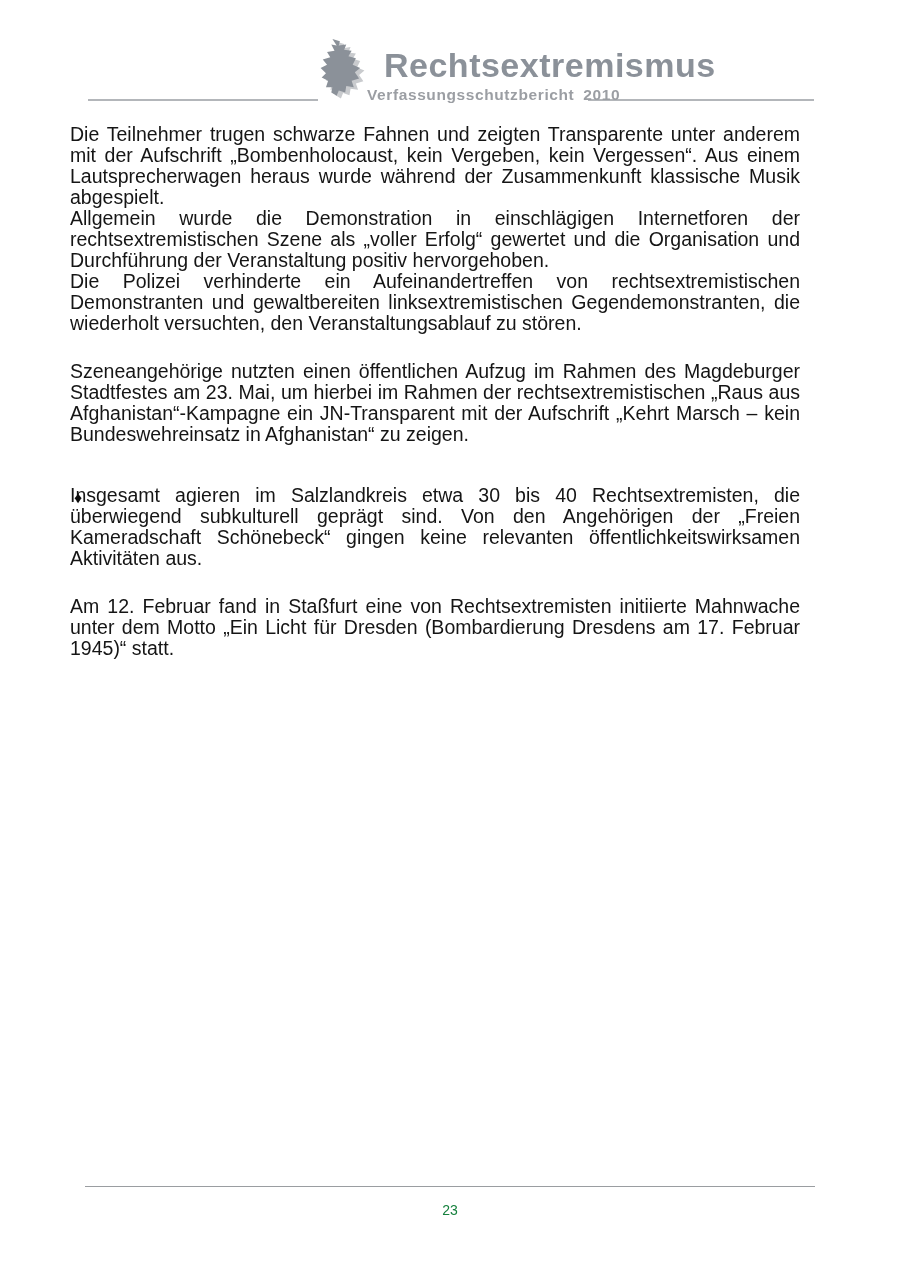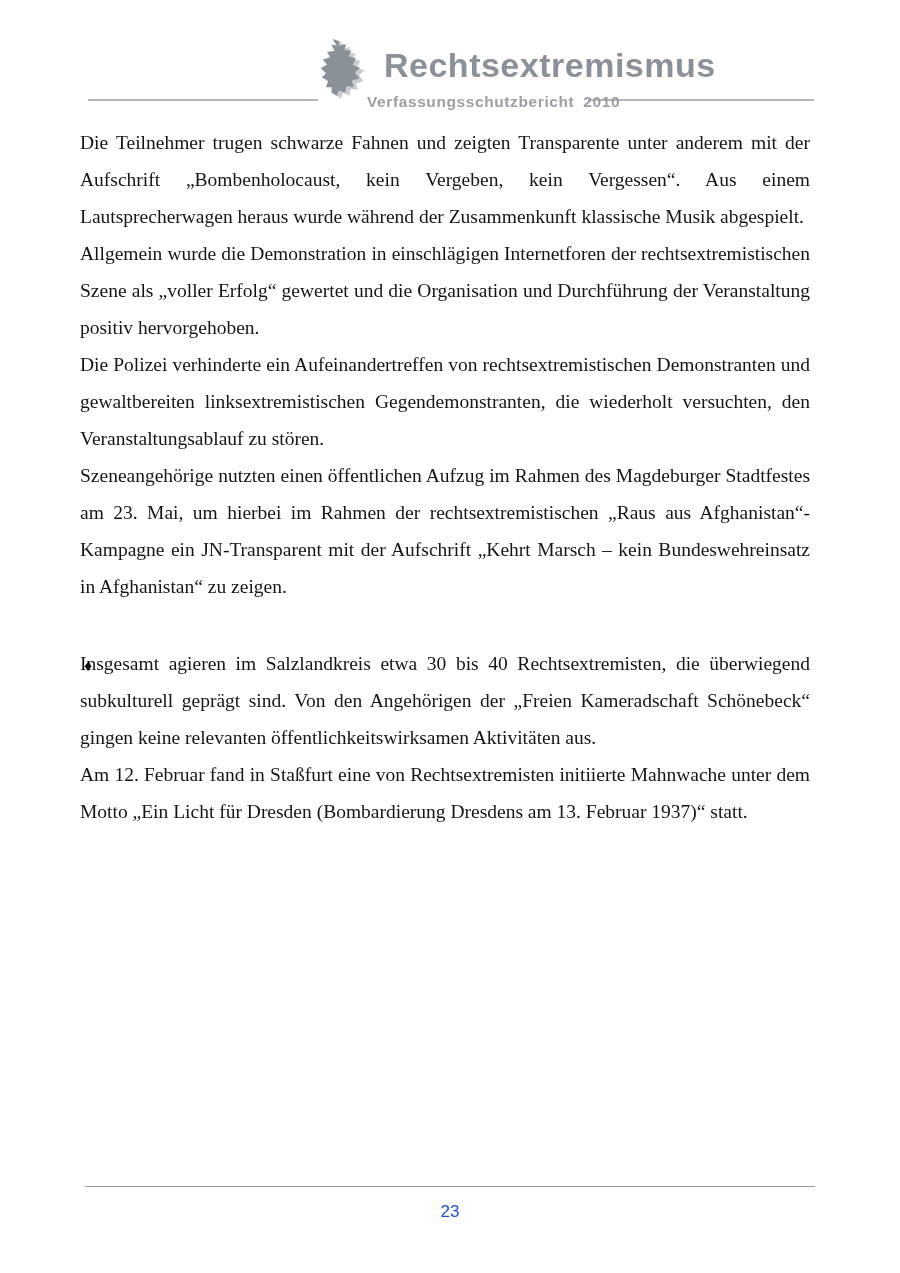--- a/index.html
+++ b/index.html
@@ -48,39 +48,37 @@
   .report-subtitle {
     position: absolute;
     left: 367px;
     top: 86px;
     font-size: 15.5px;
     font-weight: 600;
     color: #9b9ea3;
     letter-spacing: 0.6px;
     word-spacing: 4px;
     white-space: nowrap;
-    margin-top: 7px;
   }
 
   
   .content {
     position: absolute;
-    left: 80px;
+    left: 70px;
     top: 124px;
     width: 730px;
     font-size: 19.5px;
-    line-height: 37px;
+    line-height: 21px;
     color: #151515;
     text-align: justify;
     hyphens: auto;
-    font-family: Liberation Serif, serif;
     -webkit-hyphens: auto;
   }
   .content p { margin: 0; }
-  .content p.gap { }
+  .content p.gap { margin-top: 27px; }
 
   .section-heading {
     position: relative;
     margin: 40px 0 27px 0;
     padding-left: 43px;
     font-size: 20px;
     font-weight: bold;
     color: #0d0d0d;
     text-align: left;
   }
@@ -100,22 +98,22 @@
     width: 730px;
     height: 1px;
     background: #9a9da1;
   }
   .page-number {
     position: absolute;
     left: 0;
     top: 1202px;
     width: 900px;
     text-align: center;
-    font-size: 17px;
-    color: #1d4ed8;
+    font-size: 14px;
+    color: #15803d;
   }
 </style>
 </head>
 <body>
 
 <div class="page">
 
   <header>
     <div class="header-rule header-rule-left"></div>
     <div class="header-rule header-rule-right"></div>
@@ -138,21 +136,21 @@
     <p>Allgemein wurde die Demonstration in einschlägigen Internetforen der rechtsextremistischen Szene als „voller Erfolg“ gewertet und die Organisation und Durchführung der Veranstaltung positiv hervorgehoben.</p>
     <p>Die Polizei verhinderte ein Aufeinandertreffen von rechtsextremistischen Demonstranten und gewaltbereiten linksextremistischen Gegendemonstranten, die wiederholt versuchten, den Veranstaltungsablauf zu stören.</p>
 
     <p class="gap">Szeneangehörige nutzten einen öffentlichen Aufzug im Rahmen des Magdeburger Stadtfestes am 23. Mai, um hierbei im Rahmen der rechtsextremistischen „Raus aus Afghanistan“-Kampagne ein JN-Transparent mit der Aufschrift „Kehrt Marsch – kein Bundeswehreinsatz in Afghanistan“ zu zeigen.</p>
 
     <h2 class="section-heading">
       <span class="diamond-bullet">♦</span>
     </h2>
 
     <p>Insgesamt agieren im Salzlandkreis etwa 30 bis 40 Rechtsextremisten, die überwiegend subkulturell geprägt sind. Von den Angehörigen der „Freien Kameradschaft Schönebeck“ gingen keine relevanten öffentlichkeitswirksamen Aktivitäten aus.</p>
-    <p class="gap">Am 12. Februar fand in Staßfurt eine von Rechtsextremisten initiierte Mahnwache unter dem Motto „Ein Licht für Dresden (Bombardierung Dresdens am 13. Februar 1937)“ statt.</p>
+    <p class="gap">Am 12. Februar fand in Staßfurt eine von Rechtsextremisten initiierte Mahnwache unter dem Motto „Ein Licht für Dresden (Bombardierung Dresdens am 17. Februar 1945)“ statt.</p>
   </main>
 
   <footer>
     <div class="footer-rule"></div>
     <div class="page-number">23</div>
   </footer>
 
 </div>
 
 </body></html>

